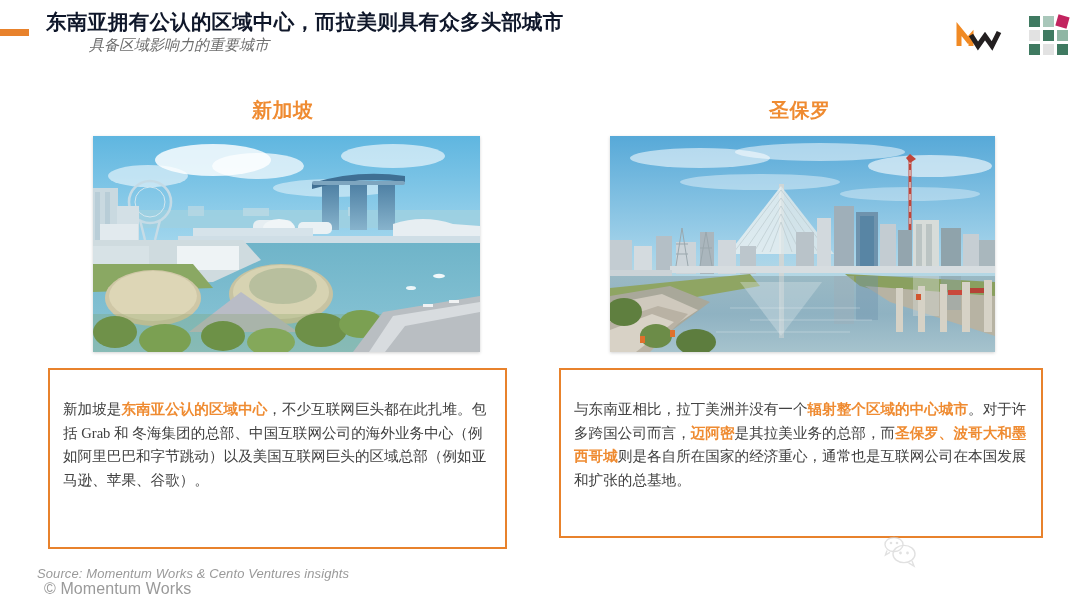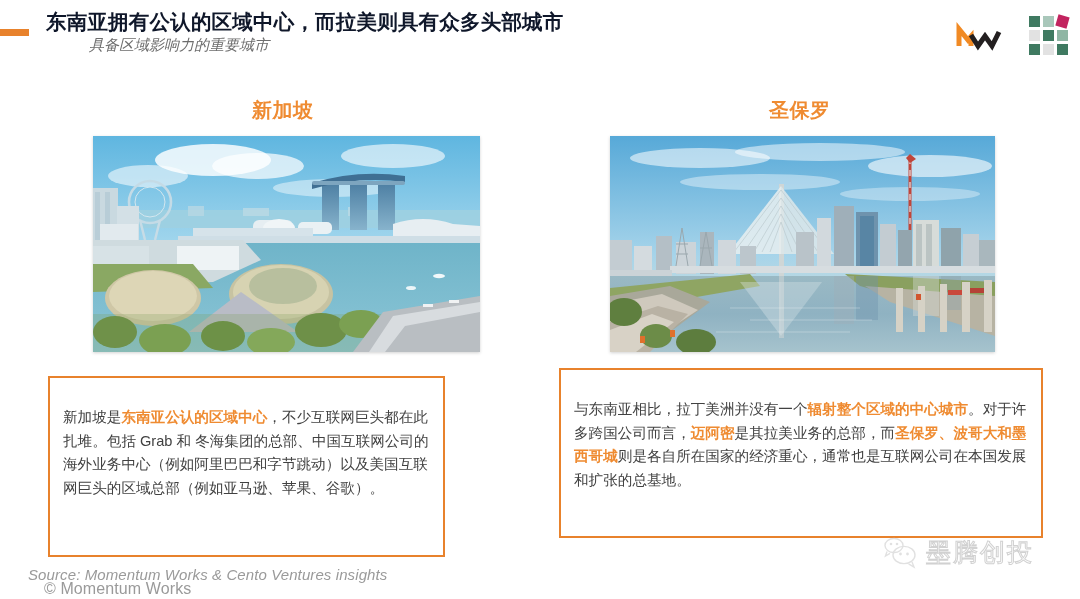--- a/index.html
+++ b/index.html
@@ -90,21 +90,21 @@
   #photo-saopaulo  { left: 610px; top: 136px; width: 385px; height: 216px; }
   .photo-frame svg { display: block; width: 100%; height: 100%; }
 
   
   .callout {
     position: absolute;
     border: 2px solid #e8822c;
     background: #ffffff;
     box-sizing: border-box;
   }
-  #callout-left  { left: 48px;  top: 376px; width: 397px; height: 181px; }
+  #callout-left  { left: 48px;  top: 368px; width: 459px; height: 181px; font-family: Liberation Serif, serif; }
   #callout-right { left: 559px; top: 368px; width: 484px; height: 170px; }
 
   .callout-text {
     position: absolute;
     left: 0;
     right: 0;
     font-size: 14.6px;
     line-height: 1.62;
     color: #414141;
     white-space: pre-wrap;
@@ -113,23 +113,23 @@
   #callout-right .callout-text { top: 28px; padding: 0 12px 0 13px; }
 
   .hl {
     color: #ef8b31;
     font-weight: bold;
   }
 
   
   #source-note {
     position: absolute;
-    left: 28px;
+    left: 37px;
     top: 566px;
-    font-size: 15px;
+    font-size: 13px;
     font-style: italic;
     color: #9a9a9a;
     letter-spacing: 0.1px;
   }
   #copyright-note {
     position: absolute;
     left: 44px;
     top: 580px;
     font-size: 16px;
     color: #9a9a9a;
@@ -410,14 +410,13 @@
       <ellipse cx="24" cy="18" rx="11" ry="8.6"></ellipse>
       <path d="M32 25 L34 30 L28.6 26.8"></path>
     </g>
     <g fill="#cfcfcf">
       <circle cx="11" cy="7" r="1.3"></circle>
       <circle cx="17" cy="7" r="1.3"></circle>
       <circle cx="20.5" cy="17" r="1.4"></circle>
       <circle cx="27.5" cy="17" r="1.4"></circle>
     </g>
   </svg>
-  <span id="watermark-text">墨腾创投</span>
 </div>
 
 </body></html>

